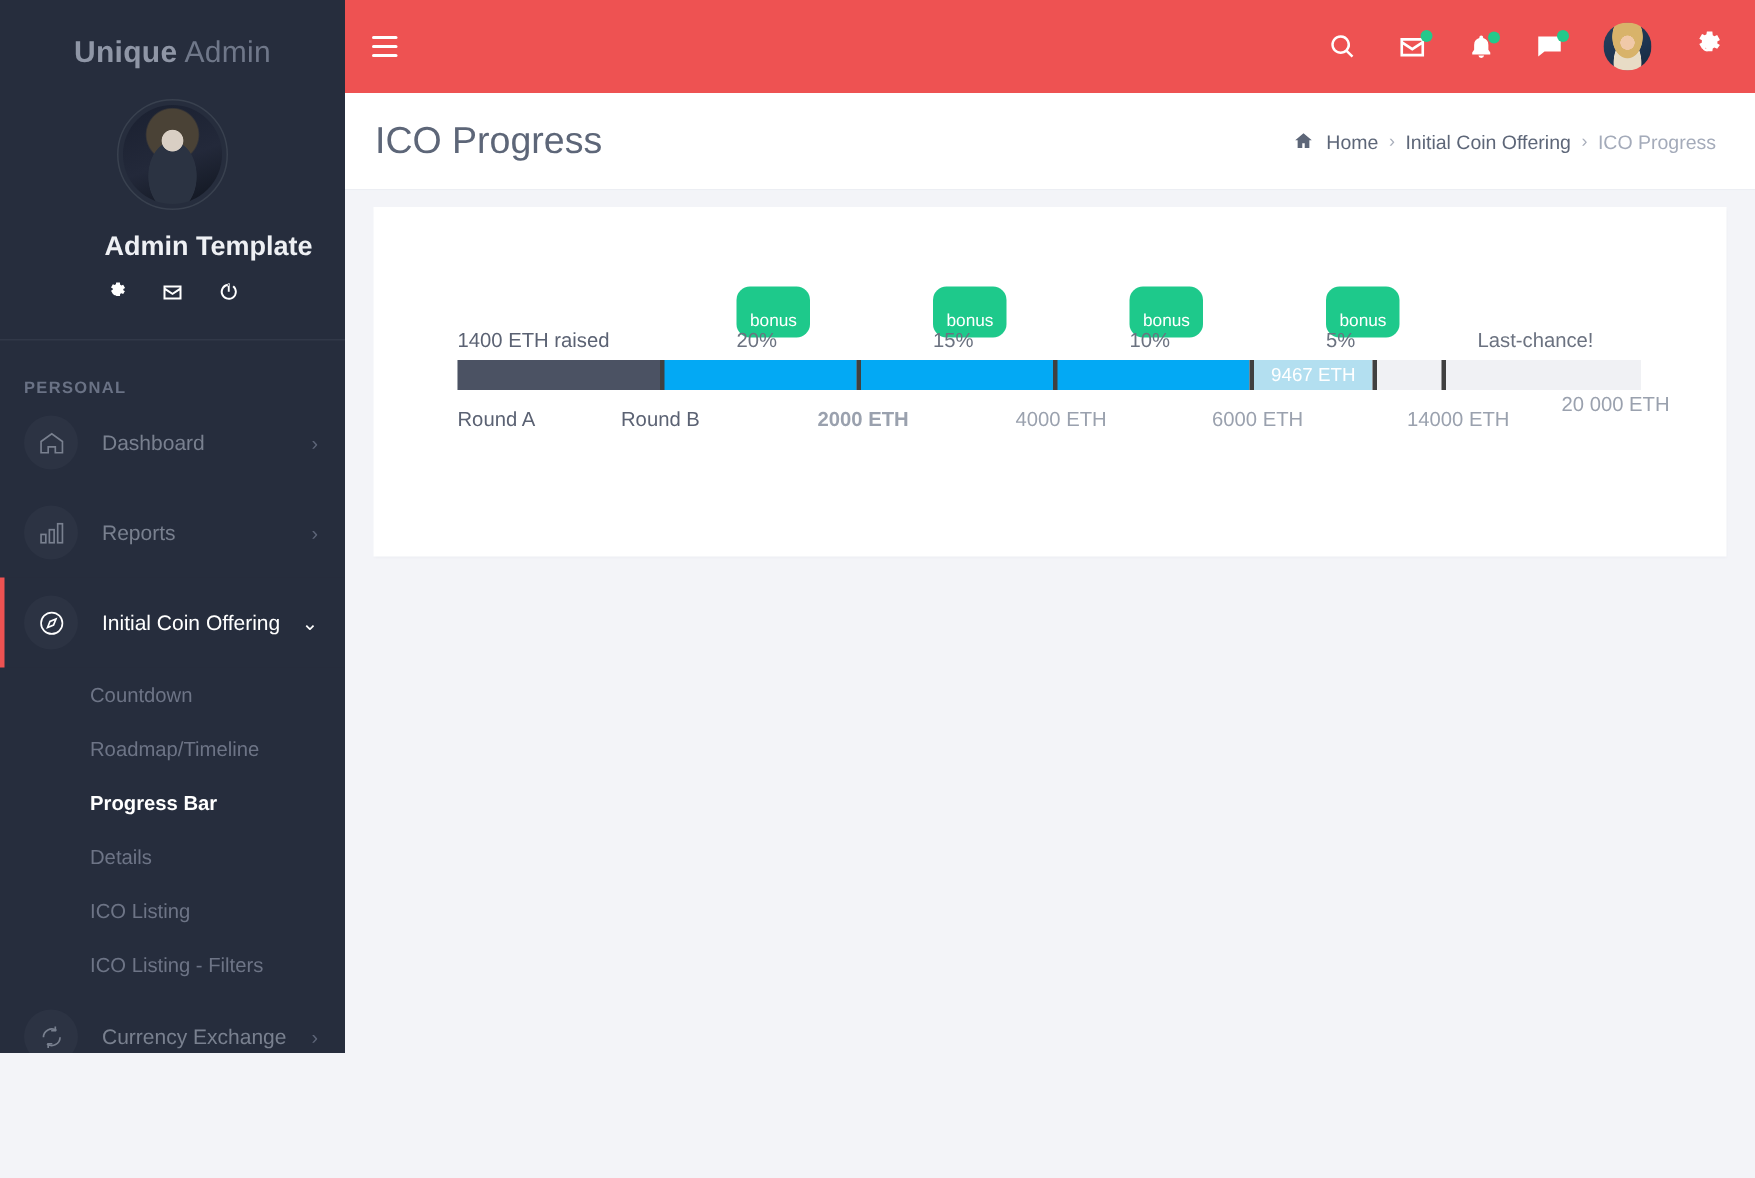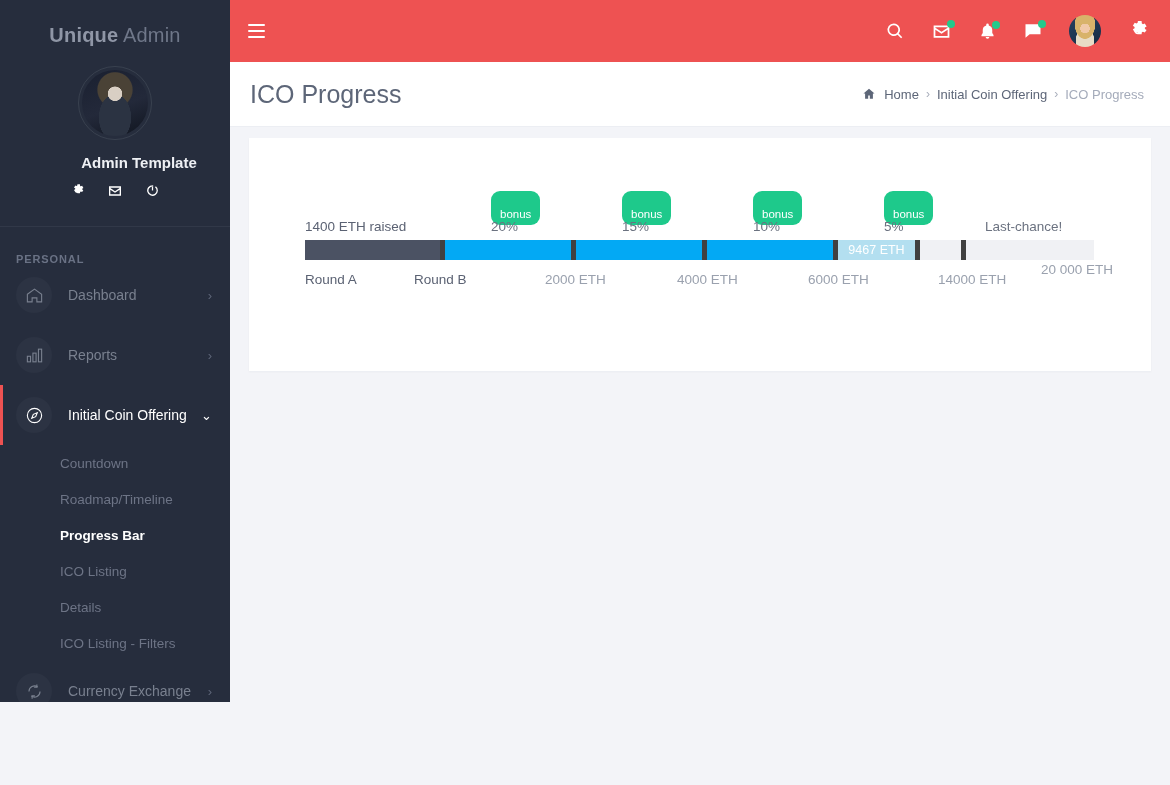--- a/index.html
+++ b/index.html
@@ -39,21 +39,21 @@
     width: 100%; height: 100%;
     border-radius: 50%;
     background:
       radial-gradient(circle at 50% 36%, #d9cfc4 0 13%, rgba(217,207,196,0) 14%),
       radial-gradient(ellipse at 50% 72%, #2b3342 0 34%, rgba(43,51,66,0) 35%),
       radial-gradient(circle at 50% 30%, #4a4236 0 30%, rgba(74,66,54,0) 32%),
       linear-gradient(160deg, #1a2030 0%, #23293a 55%, #10151f 100%);
     overflow: hidden;
   }
   .sb-name {
-    color: #eef0f4; font-size: 15px; font-weight: bold;
+    color: #eef0f4; font-size: 18px; font-weight: bold;
     margin-top: 14px;
     padding-left: 48px;
   }
   .sb-acts {
     margin-top: 12px;
     display: flex; justify-content: center; gap: 22px;
   }
   .sb-acts span { cursor: pointer; line-height: 0; }
   .sb-acts svg { fill: #ffffff; }
 
@@ -177,21 +177,21 @@
     background: #1ec98c; color: #ffffff;
     font-size: 11.5px; border-radius: 9px;
     padding: 18px 9px 4px; line-height: 1;
   }
 
   .bar {
     position: relative; height: 20px; width: 789px;
     display: flex; background: #f0f1f4;
   }
   .seg { height: 100%; position: relative; }
-  .seg + .seg { border-left: 5px solid #404040; }
+  .seg + .seg { border-left: 3px solid #404040; }
   .seg-lab {
     position: absolute; inset: 0;
     display: flex; align-items: center; justify-content: center;
     color: #ffffff; font-size: 12.5px; white-space: nowrap;
   }
 
   .botrow { position: relative; height: 42px; }
   .botlab {
     position: absolute; top: 12px;
     font-size: 13.5px; color: #9aa1ae; white-space: nowrap;
@@ -268,24 +268,24 @@
   <div class="sub-item">
       <span>Countdown</span>
     </div>
   <div class="sub-item">
       <span>Roadmap/Timeline</span>
     </div>
   <div class="sub-item sel">
       <span>Progress Bar</span>
     </div>
   <div class="sub-item">
+      <span>Details</span>
+    </div>
+  <div class="sub-item">
       <span>ICO Listing</span>
-    </div>
-  <div class="sub-item">
-      <span>Details</span>
     </div>
   <div class="sub-item">
       <span>ICO Listing - Filters</span>
     </div>
 
   <div class="nav-item">
     <span class="nav-ico">
       <svg width="19" height="19" viewBox="0 0 24 24">
           <path d="M5 12a7 7 0 0111-5.7M19 12a7 7 0 01-11 5.7"></path>
           <path d="M15 3v3.5h-3.5M9 21v-3.5h3.5"></path>
@@ -383,20 +383,20 @@
         <div class="seg" style="width: 131px; background: rgb(3, 169, 244);"></div>
         <div class="seg" style="width: 82px; background: rgb(179, 223, 240);">
           <span class="seg-lab">9467 ETH</span>
         </div>
         <div class="seg" style="width: 46px; background: rgb(240, 241, 244);"></div>
         <div class="seg" style="width: 131px; background: rgb(240, 241, 244);"></div>
       </div>
     <div class="botrow" id="botrow">
         <span class="botlab dark" style="left: 0px;">Round A</span>
         <span class="botlab dark" style="left: 109px;">Round B</span>
-        <span class="botlab" style="left: 240px;">2000 ETH</span>
+        <span class="botlab" style="left: 240px; font-weight: bold;">2000 ETH</span>
         <span class="botlab" style="left: 372px;">4000 ETH</span>
         <span class="botlab" style="left: 503px;">6000 ETH</span>
         <span class="botlab" style="left: 633px;">14000 ETH</span>
         <span class="botlab raised" style="left: 736px;">20 000 ETH</span>
       </div>
   </div>
 </div>
 
 </body></html>

